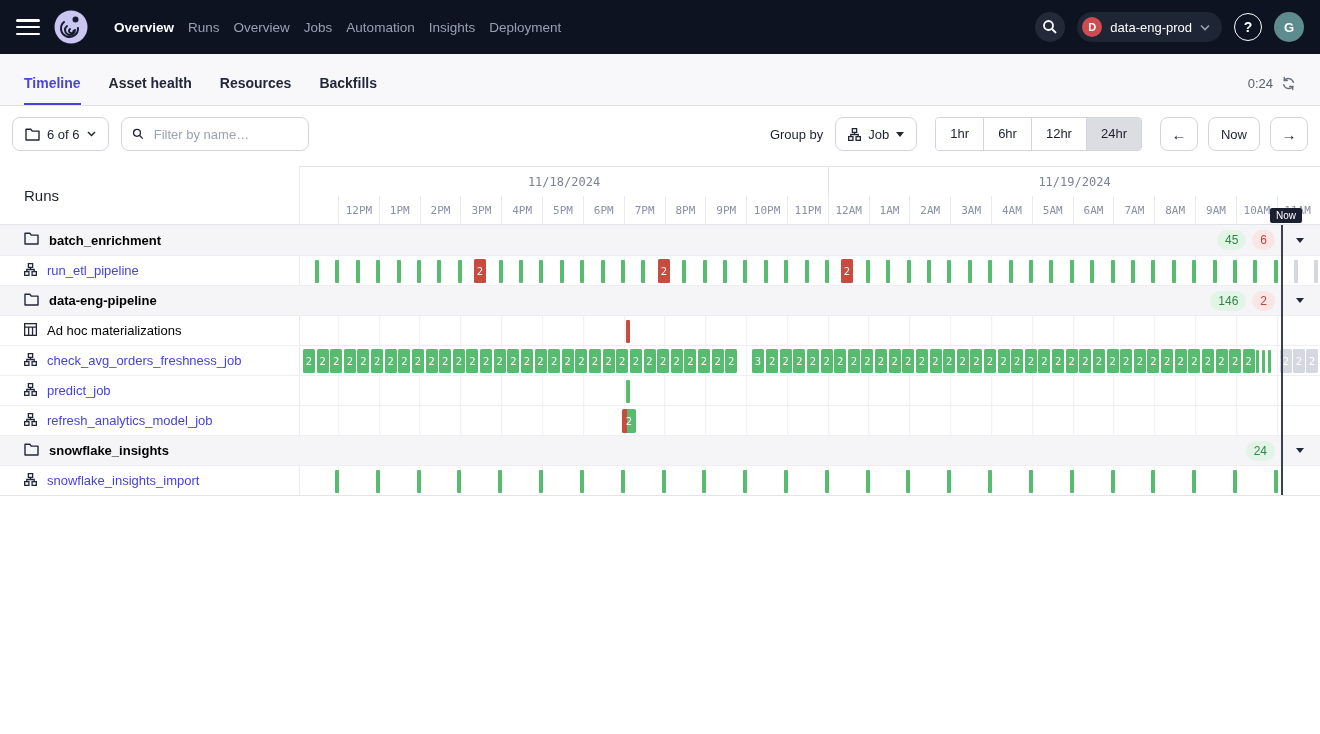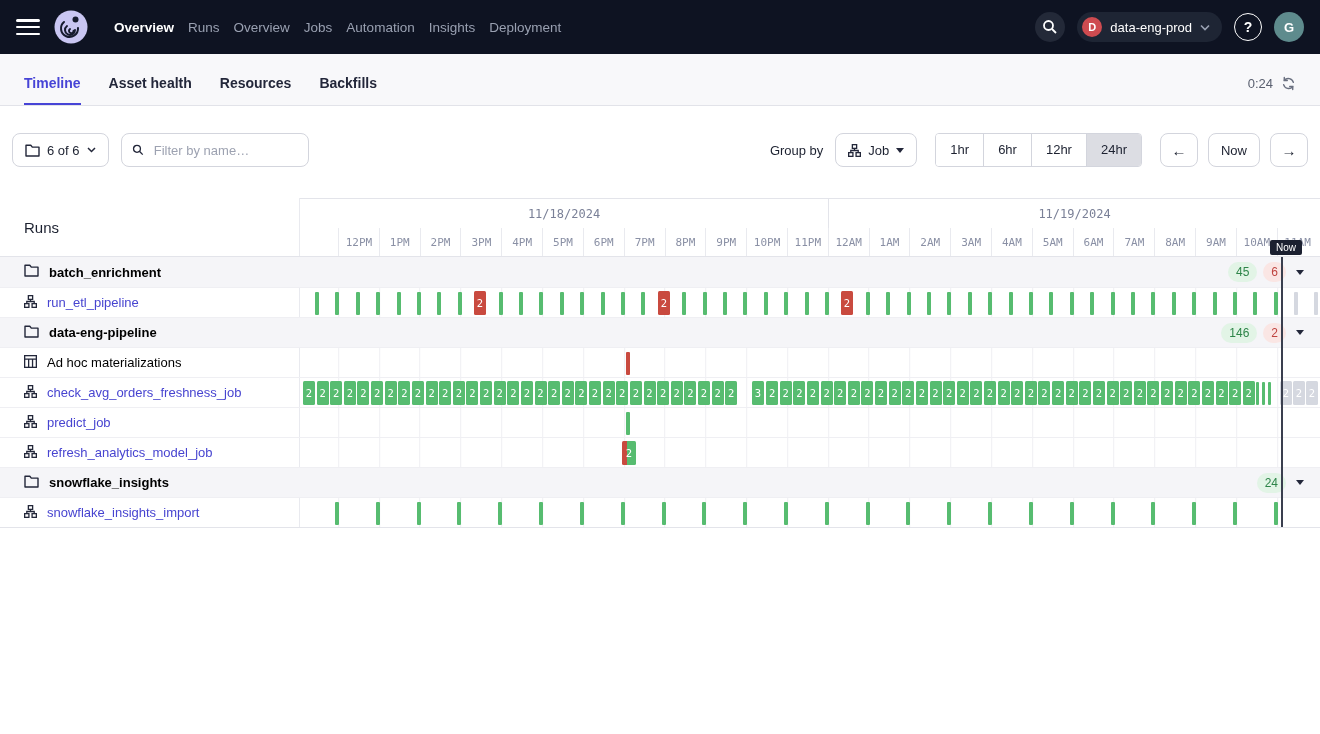--- a/index.html
+++ b/index.html
@@ -31,21 +31,21 @@
   .tab-right { margin-left:auto; display:flex; align-items:center; gap:8px; padding-bottom:14px; color:#5A6070; font-size:13px; }
   
   .toolbar { display:flex; align-items:center; padding:11px 12px; gap:12px; background:#fff; }
   .btn { height:34px; border:1px solid #D3D5DD; border-radius:8px; background:#fff; display:inline-flex; align-items:center; gap:7px; padding:0 12px; font-size:13px; color:#1C2130; cursor:pointer; white-space:nowrap; }
   .input { height:34px; width:188px; border:1px solid #D3D5DD; border-radius:8px; display:flex; align-items:center; gap:8px; padding:0 10px; background:#fff; }
   .input input { border:none; outline:none; font-size:13px; width:100%; background:transparent; color:#ec4899; }
   .input input::placeholder { color:#9DA2B1; }
   .toolbar-right { margin-left:auto; display:flex; align-items:center; gap:10px; }
   .groupby-label { font-size:13px; margin-right:2px; }
   .tri-down { width:0; height:0; border-left:4px solid transparent; border-right:4px solid transparent; border-top:5px solid #23273A; display:inline-block; }
-  .seg-group { display:flex; border:1px solid #D3D5DD; border-radius:4px; overflow:hidden; margin:16px 8px; }
+  .seg-group { display:flex; border:1px solid #D3D5DD; border-radius:4px; overflow:hidden; margin:0 8px; }
   .seg { height:32px; line-height:32px; padding:0 14px; font-size:13px; background:#fff; border-left:1px solid #D3D5DD; cursor:pointer; }
   .seg:first-child { border-left:none; }
   .seg.active { background:#DCDDE3; }
   .arrow-btn { min-width:38px; justify-content:center; font-size:15px; padding:0 10px; }
   
   .timeline { position:relative; margin-top:4px; }
   .tl-header { display:flex; border-bottom:1px solid #E3E4EA; }
   .tl-runs-cell { flex:0 0 300px; border-right:1px solid #E9EAEF; display:flex; align-items:center; padding-left:24px; font-size:15px; color:#1C2130; }
   .tl-header-right { flex:1; border-top:1px solid #E3E4EA; }
   .day-row { display:flex; height:29px; }
@@ -69,21 +69,21 @@
   .mark { position:absolute; }
   .tick { width:4px; height:23px; border-radius:1px; top:3.5px; }
   .tick.thin { width:3px; }
   .box { width:12px; height:24px; border-radius:1.5px; top:3px; color:#fff; font-size:10.5px;
     display:flex; align-items:center; justify-content:center; font-family:"DejaVu Sans Mono", monospace; }
   .success { background:#57BC70; }
   .failure { background:#C94A3F; }
   .scheduled { background:#D5D8E0; }
   .mixed { width:14px; background:linear-gradient(90deg, #C94A3F 0 5px, #57BC70 5px); }
   .group-right { margin-left:auto; display:flex; align-items:center; }
-  .badges { display:flex; gap:6px; align-items:center; margin-right:10px; }
+  .badges { display:flex; gap:6px; align-items:center; margin-right:21px; }
   .badge { height:20px; border-radius:10px; padding:0 8px; font-size:12px; display:flex; align-items:center; }
   .badge.success { background:#E2F4E6; color:#2E8549; }
   .badge.failure { background:#FAE6E4; color:#BF4440; }
   .caret { width:0; height:0; border-left:4.5px solid transparent; border-right:4.5px solid transparent; border-top:5.5px solid #23273A; margin-right:16px; cursor:pointer; }
   .now-line { position:absolute; top:0; bottom:0; width:1.5px; background:#3A3F4F; z-index:5; }
   .now-label { position:absolute; z-index:6; background:#1B2030; color:#fff; font-size:10px; padding:1.5px 6px 2px; border-radius:2px; }
 </style>
 </head>
 <body>
 

